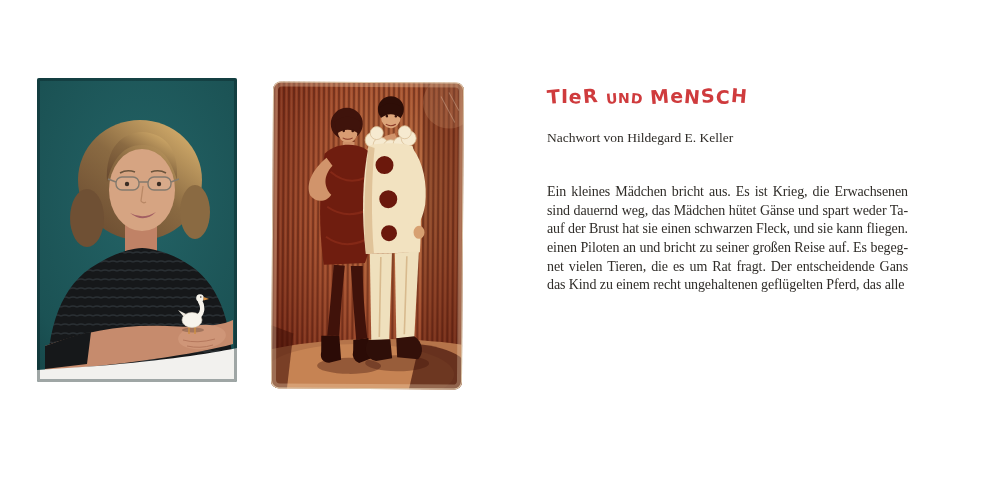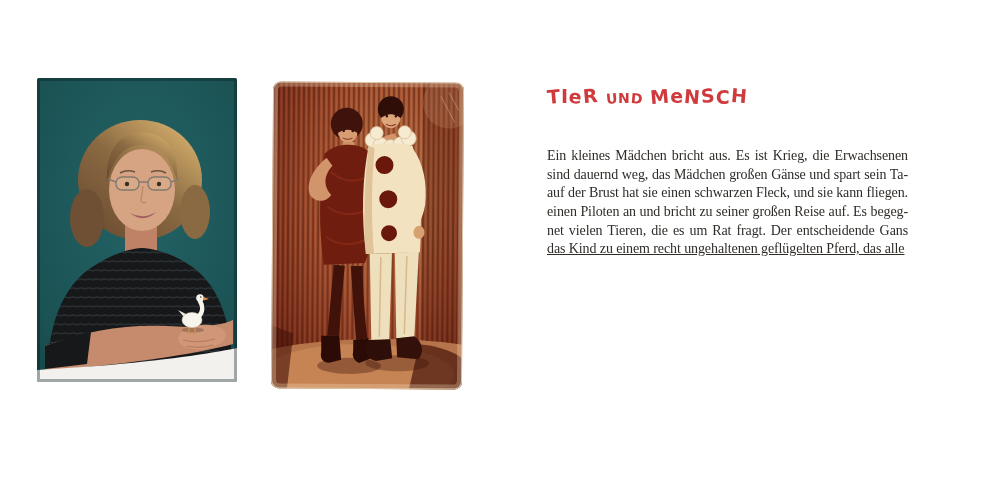--- a/index.html
+++ b/index.html
@@ -38,21 +38,21 @@
     width:361px;
     font-size:14px;
     letter-spacing:-0.1px;
     color:var(--text-color,#2f2c28);
   }
   .text-line{
     height:18.7px;line-height:18.7px;
     text-align:justify;text-align-last:justify;
     white-space:normal;overflow:hidden;
   }
-  .text-line:last-child{text-align-last:left;text-decoration:underline;}
+  .text-line:last-child{text-align-last:left;}
 </style>
 </head>
 <body>
 
 <div class="page">
 
   <div class="photo photo-author">
     <svg viewBox="0 0 200 304" preserveAspectRatio="none">
       <defs>
         <radialGradient id="tealG" cx="0.52" cy="0.4" r="0.95">
@@ -217,23 +217,24 @@
         </g>
         <rect width="191" height="307" rx="8" fill="none" stroke="#dcc6aa" stroke-width="2"></rect>
       </g>
     </svg>
   </div>
 
   <div class="text-col">
     <div class="heading">
       <span class="heading-part"><span class="ltr" style="transform: rotate(-5deg) translateY(0.5px);">T</span><span class="ltr" style="transform: rotate(0deg) translateY(-0.5px);">I</span><span class="ltr" style="transform: rotate(5deg) translateY(0.5px);">e</span><span class="ltr" style="transform: rotate(-5deg) translateY(-0.5px);">R</span></span><span class="heading-part small"><span class="ltr" style="transform: rotate(-5deg) translateY(0.5px);">U</span><span class="ltr" style="transform: rotate(0deg) translateY(-0.5px);">N</span><span class="ltr" style="transform: rotate(5deg) translateY(0.5px);">D</span></span><span class="heading-part"><span class="ltr" style="transform: rotate(-5deg) translateY(0.5px);">M</span><span class="ltr" style="transform: rotate(0deg) translateY(-0.5px);">e</span><span class="ltr" style="transform: rotate(5deg) translateY(0.5px);">N</span><span class="ltr" style="transform: rotate(-5deg) translateY(-0.5px);">S</span><span class="ltr" style="transform: rotate(0deg) translateY(0.5px);">C</span><span class="ltr" style="transform: rotate(5deg) translateY(-0.5px);">H</span></span>
     </div>
+    <div class="subtitle">Nachwort von Hildegard E. Keller</div>
     <div class="body-text">
         <div class="text-line">Ein kleines Mädchen bricht aus. Es ist Krieg, die Erwachsenen</div>
-        <div class="text-line">sind dauernd weg, das Mädchen großen Gänse und spart sein Ta-</div>
+        <div class="text-line">sind dauernd weg, das Mädchen hütet Gänse und spart weder Ta-</div>
         <div class="text-line">auf der Brust hat sie einen schwarzen Fleck, und sie kann fliegen.</div>
         <div class="text-line">einen Piloten an und bricht zu seiner großen Reise auf. Es begeg-</div>
         <div class="text-line">net vielen Tieren, die es um Rat fragt. Der entscheidende Gans</div>
         <div class="text-line">das Kind zu einem recht ungehaltenen geflügelten Pferd, das alle</div>
       </div>
   </div>
 
 </div>
 
 </body></html>

